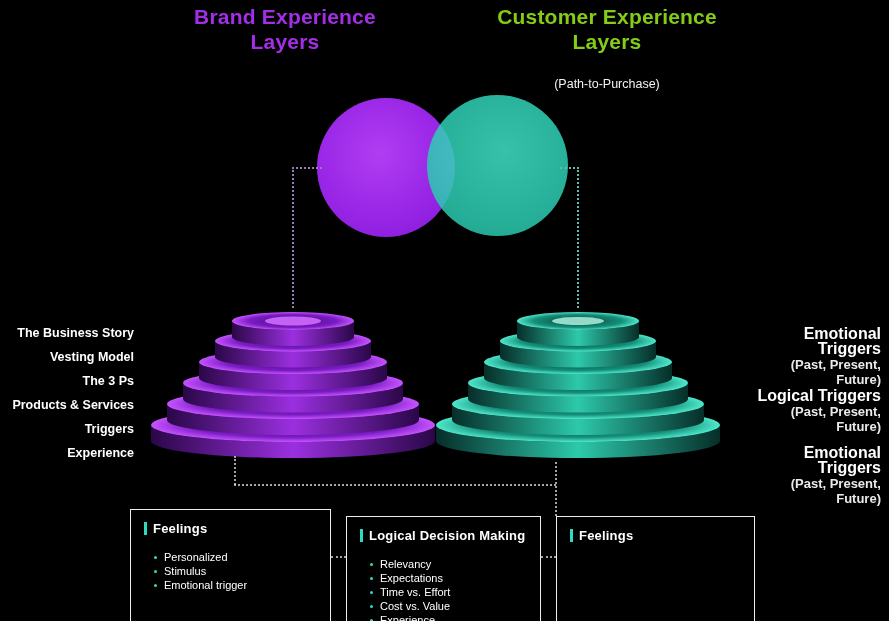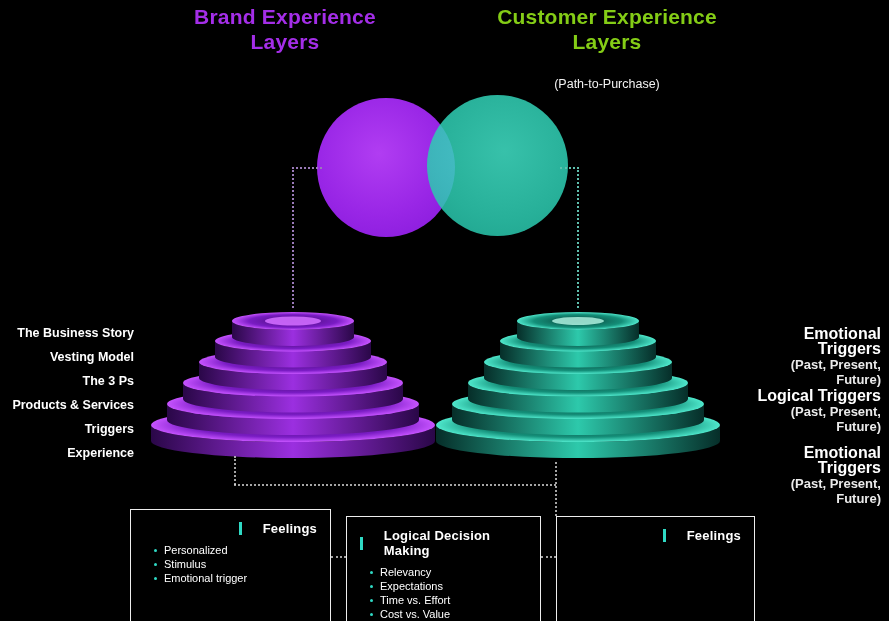--- a/index.html
+++ b/index.html
@@ -66,21 +66,21 @@
   .right-group.g2 { top: 119px; }
 
   
   .ibox {
     position: absolute; border: 1px solid #ededed; background: #000;
     padding: 11px 13px; height: 120px;
   }
   .ibox.b0 { left: 130px; top: 509px; width: 201px; }
   .ibox.b1 { left: 346px; top: 516px; width: 195px; }
   .ibox.b2 { left: 556px; top: 516px; width: 199px; }
-  .ibox .trow { display: flex; align-items: center; gap: 21px; margin-bottom: 7px; justify-content: flex-end; }
+  .ibox .trow { display: flex; align-items: center; gap: 6px; margin-bottom: 14px; }
   .ibox .tick { width: 3px; height: 13px; background: #2fd9c4; display: inline-block; }
   .ibox .ttl { font-size: 13px; font-weight: bold; letter-spacing: .2px; }
   .ibox ul { list-style: none; padding-left: 10px; }
   .ibox li {
     font-size: 11px; line-height: 14px; color: #fff;
     display: flex; align-items: center; gap: 7px;
   }
   .ibox li .dot {
     width: 3px; height: 3px; border-radius: 50%; background: #2fd9c4;
     flex: 0 0 auto;

